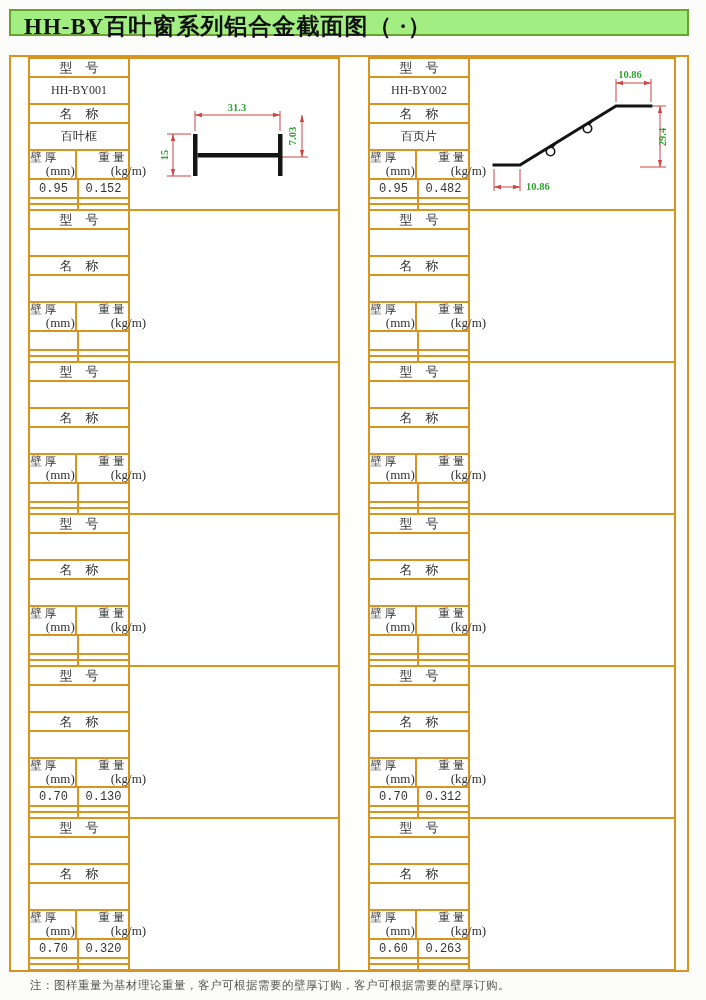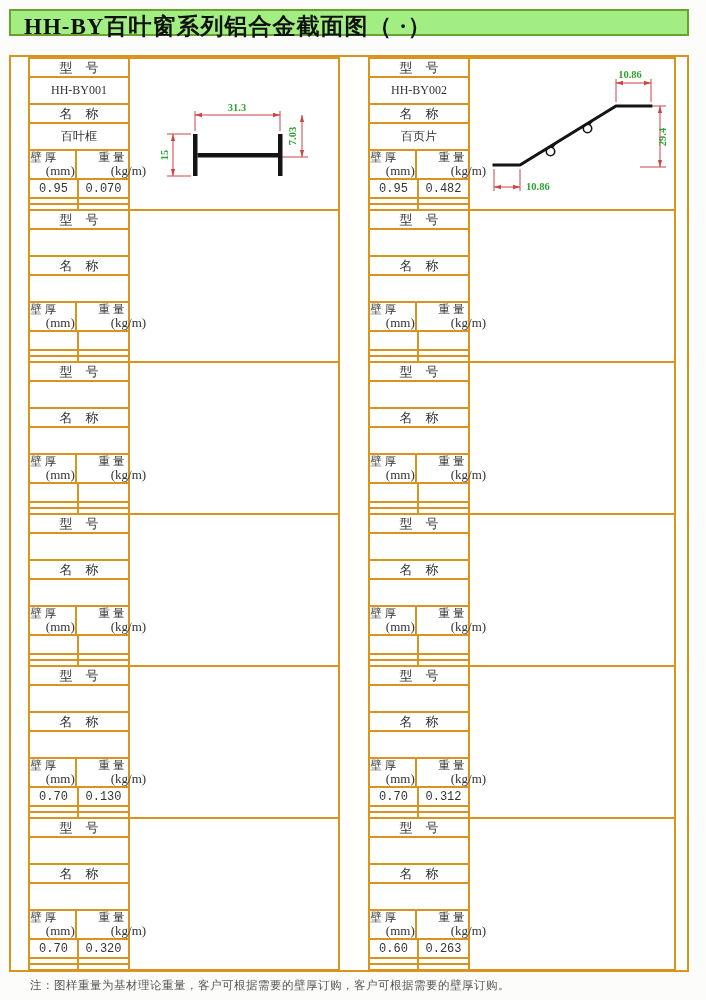--- a/index.html
+++ b/index.html
@@ -83,21 +83,21 @@
             <span>壁 厚</span>
             <span class="sub">(mm)</span>
           </div>
           <div class="c">
             <span>重 量</span>
             <span class="sub">(kg/m)</span>
           </div>
         </div>
         <div class="r rtv split">
           <div class="c">0.95</div>
-          <div class="c">0.070</div>
+          <div class="c">0.152</div>
         </div>
         <div class="r re split"><div class="c"></div><div class="c"></div></div>
         <div class="r re split"><div class="c"></div><div class="c"></div></div>
       </div>
       <div class="drawing">
         <svg viewBox="0 0 208 150">
 
           <g stroke="#cc4444" stroke-width="1" fill="none">
             <line x1="65" y1="72" x2="65" y2="52"></line>
             <line x1="150" y1="72" x2="150" y2="52"></line>

